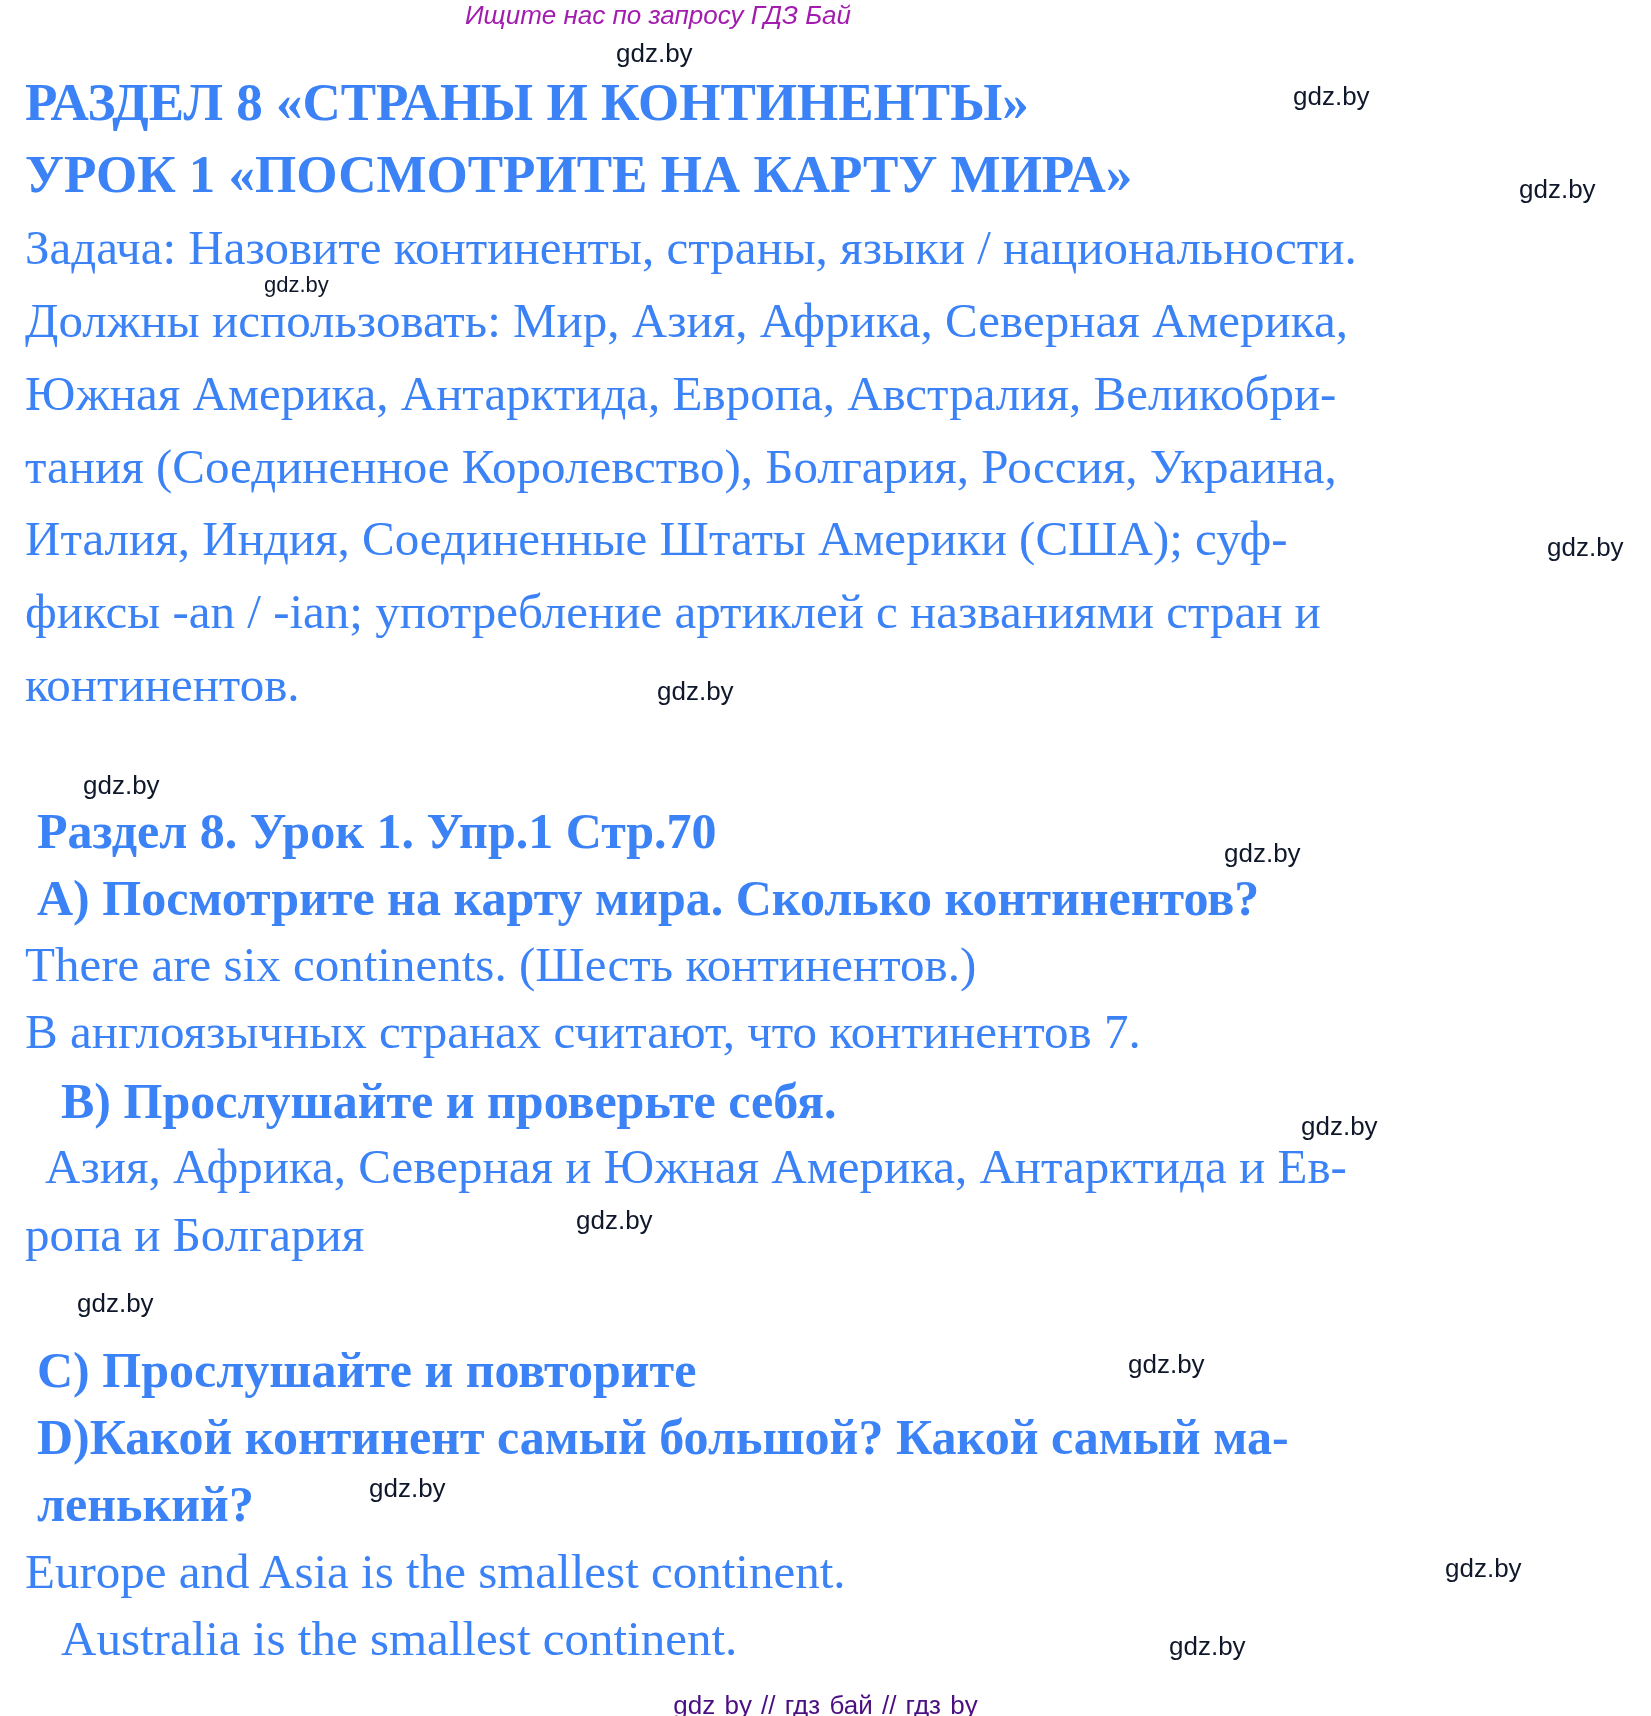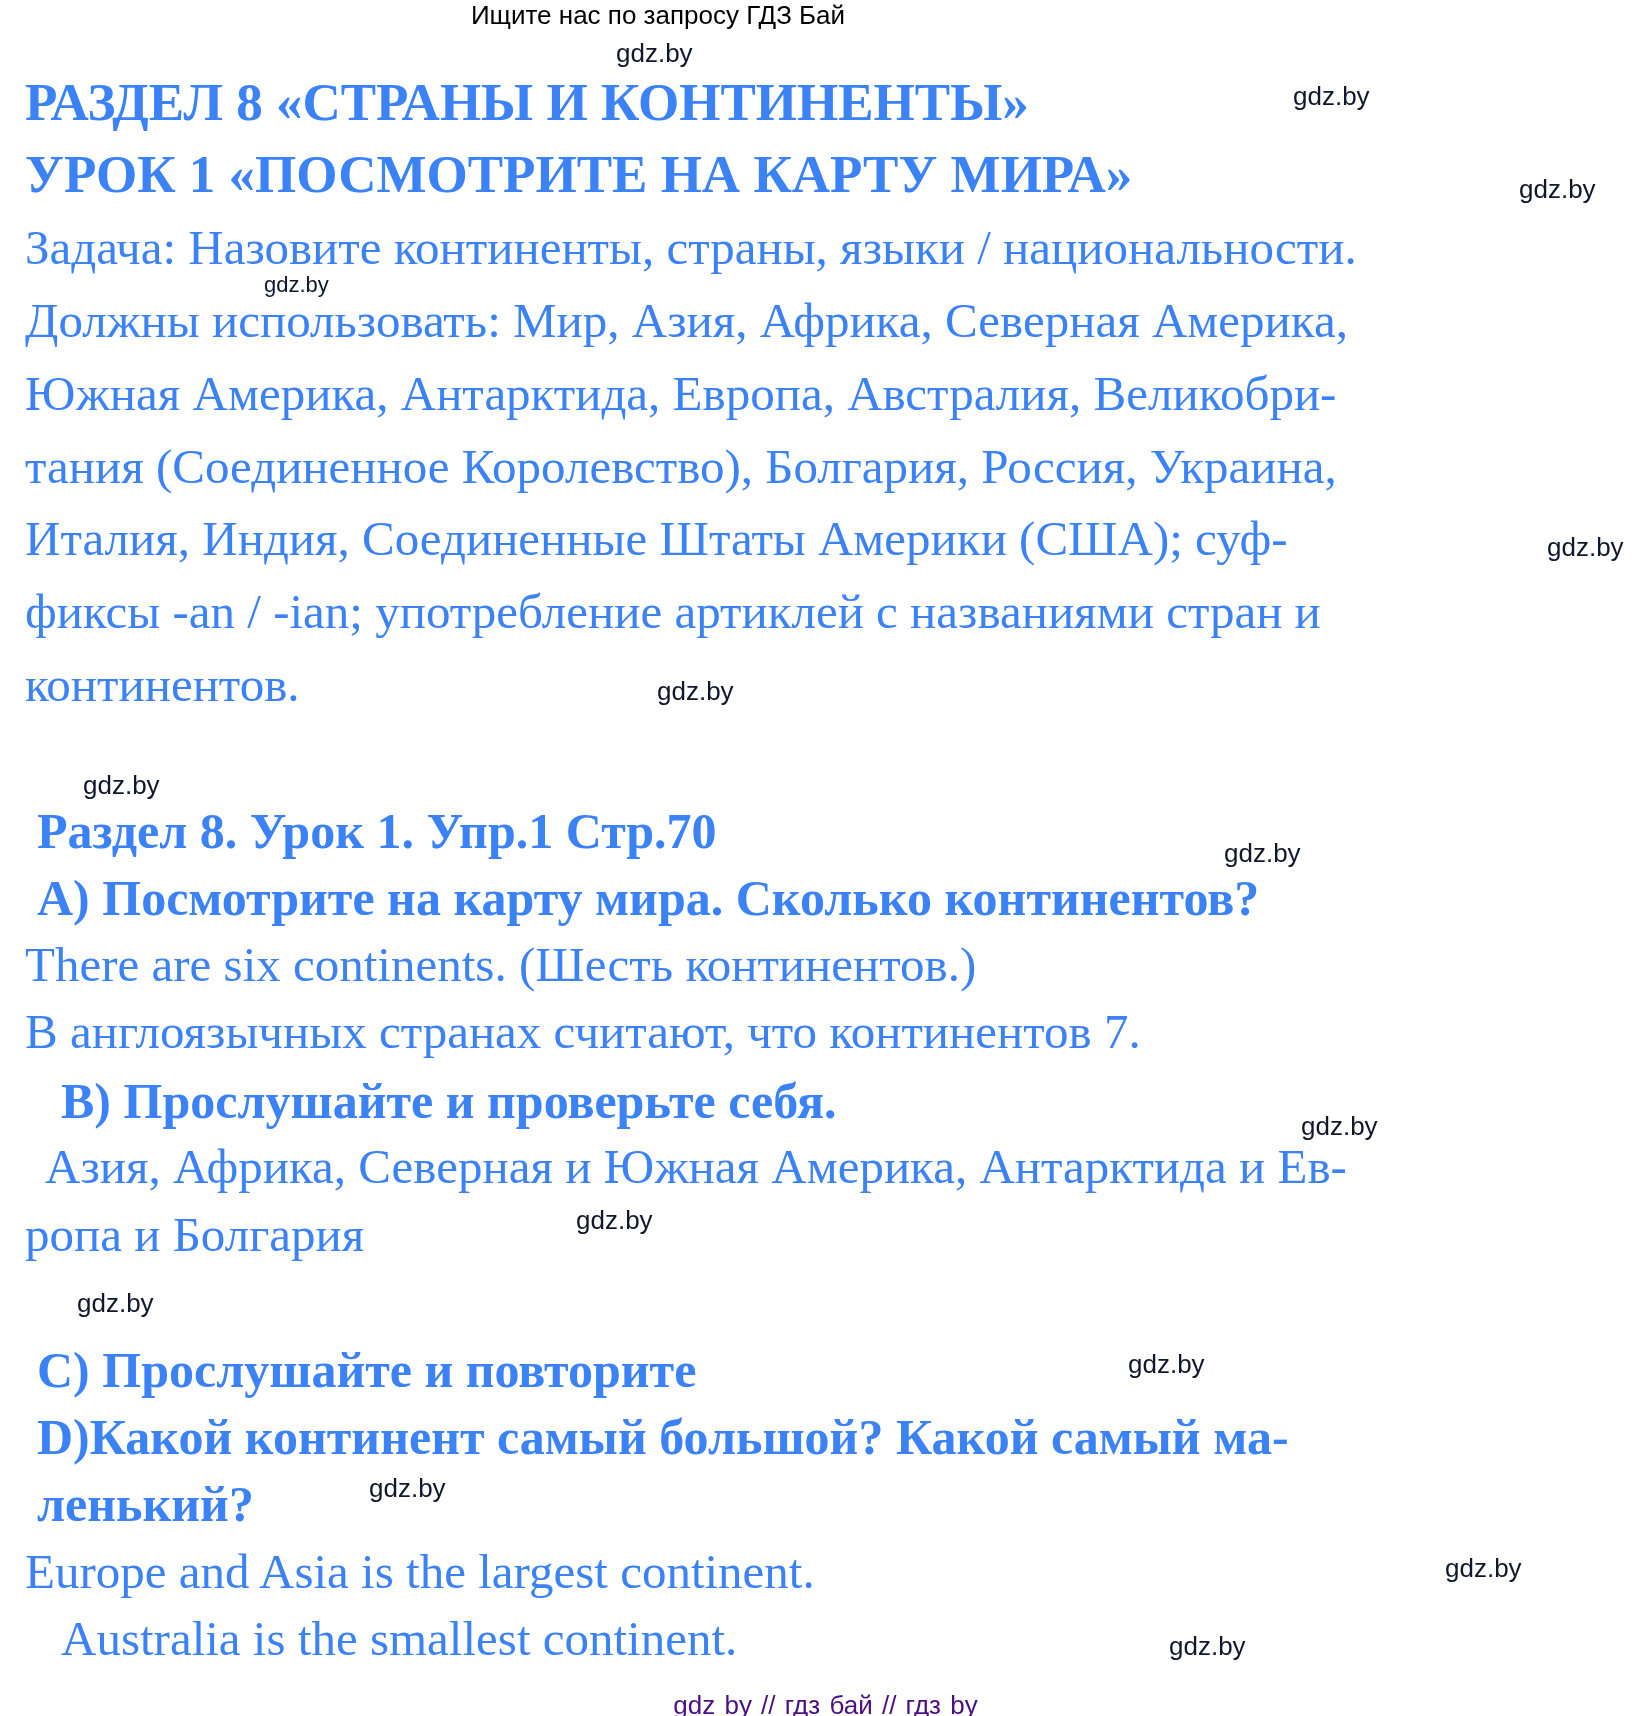--- a/index.html
+++ b/index.html
@@ -1,20 +1,20 @@
 <!DOCTYPE html>
 <html><head>
 <meta charset="utf-8">
 <style>
   html, body { margin: 0; padding: 0; background: #ffffff; }
   body { width: 1651px; height: 1716px; position: relative; overflow: hidden; }
   .abs { position: absolute; white-space: nowrap; }
   .serif { font-family: "Liberation Serif", "DejaVu Serif", serif; color: #3b82f6; }
   .sans { font-family: "Liberation Sans", "DejaVu Sans", sans-serif; }
-  .banner { color: #000000; font-size: 26px; left: 0; width: 1316px; text-align: center; top: 0; line-height: 30px; }
+  .banner { color: #a21caf; font-size: 26px; left: 0; width: 1316px; text-align: center; top: 0; line-height: 30px; font-style: italic; }
   .h1 { font-size: 53px; font-weight: bold; line-height: 60px; left: 25px; }
   .body-line { font-size: 49px; line-height: 60px; left: 25px; }
   .sub { font-size: 50px; font-weight: bold; line-height: 60px; left: 37px; }
   .wm { font-size: 26px; color: #0f172a; line-height: 30px; }
   .footer { color: #4b0f82; font-size: 26px; left: 0; width: 1651px; text-align: center; line-height: 30px; top: 1690px; word-spacing: 2px; }
 </style>
 </head>
 <body>
 
 <div class="abs sans banner">Ищите нас по запросу ГДЗ Бай</div>
@@ -39,21 +39,21 @@
 <div class="abs serif body-line" style="top:1002px;">В англоязычных странах считают, что континентов 7.</div>
 
 <div class="abs serif sub" style="top:1071px;margin-left:24px;">B) Прослушайте и проверьте себя.</div>
 <div class="abs serif body-line" style="top:1137px;margin-left:20px;">Азия, Африка, Северная и Южная Америка, Антарктида и Ев-</div>
 <div class="abs serif body-line" style="top:1205px;">ропа и Болгария</div>
 
 <div class="abs serif sub" style="top:1340px;">C) Прослушайте и повторите</div>
 
 <div class="abs serif sub" style="top:1407px;">D)Какой континент самый большой? Какой самый ма-</div>
 <div class="abs serif sub" style="top:1474px;">ленький?</div>
-<div class="abs serif body-line" style="top:1542px;">Europe and Asia is the largest continent.</div>
+<div class="abs serif body-line" style="top:1542px;">Europe and Asia is the smallest continent.</div>
 <div class="abs serif body-line" style="top:1609px;margin-left:36px;">Australia is the smallest continent.</div>
 
 <div class="abs sans wm" style="left:616px; top:38px;">gdz.by</div>
 <div class="abs sans wm" style="left:1293px; top:81px;">gdz.by</div>
 <div class="abs sans wm" style="left:1519px; top:174px;">gdz.by</div>
 <div class="abs sans wm" style="left:264px; top:270px; font-size:22px;">gdz.by</div>
 <div class="abs sans wm" style="left:1547px; top:532px;">gdz.by</div>
 <div class="abs sans wm" style="left:657px; top:676px;">gdz.by</div>
 <div class="abs sans wm" style="left:83px; top:770px;">gdz.by</div>
 <div class="abs sans wm" style="left:1224px; top:838px;">gdz.by</div>

